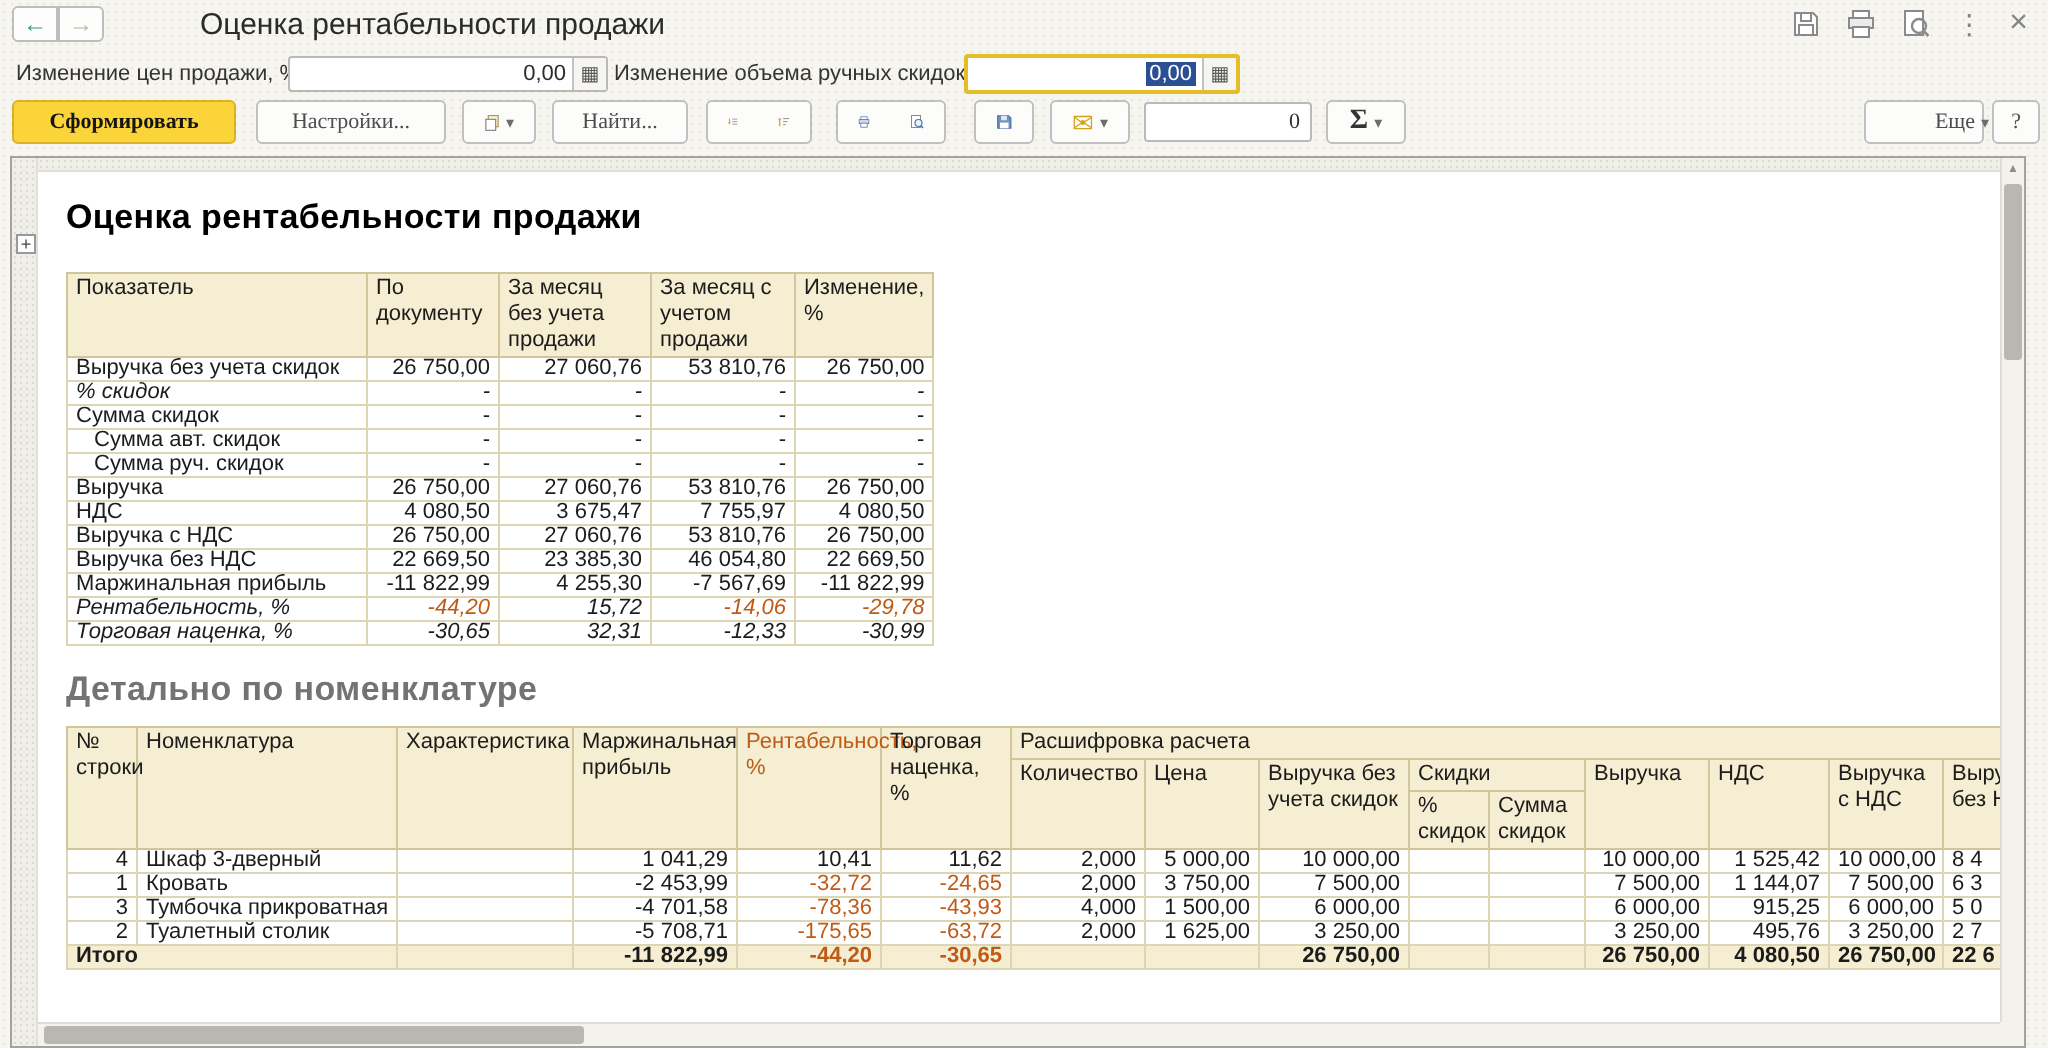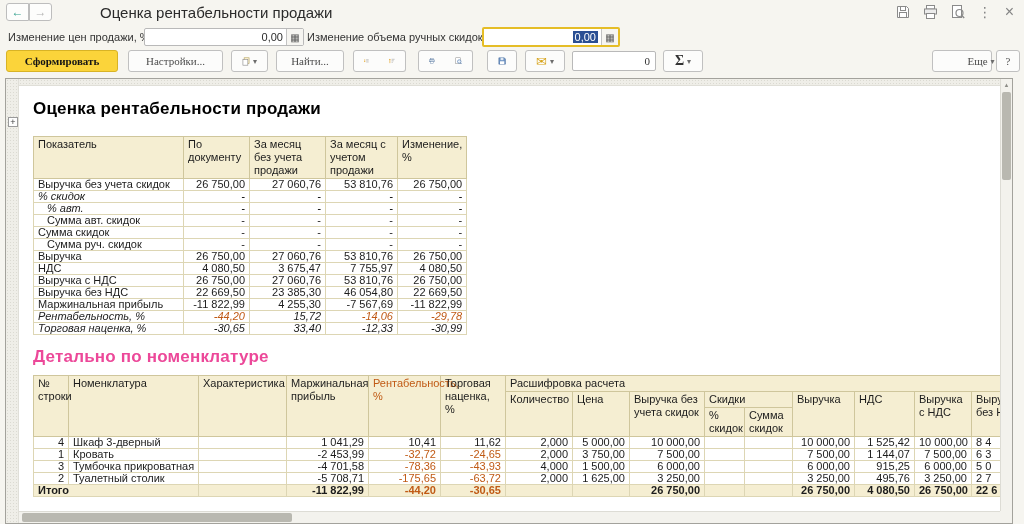--- a/index.html
+++ b/index.html
@@ -75,21 +75,21 @@
 
   .vscroll { position:absolute; right:0; top:0; width:12px; bottom:12px; background:#f3f2ed; border-left:1px solid #dddcd5; }
   .vscroll .sarrow { height:12px; text-align:center; font-size:6px; color:#8d8d87; line-height:12px; }
   .vscroll .thumb { position:absolute; left:1px; right:1px; top:13px; height:88px; background:#b9b8b0; border-radius:2px; }
   .hscroll { position:absolute; left:13px; right:12px; bottom:0; height:12px; background:#f3f2ed; border-top:1px solid #dddcd5; }
   .hscroll .thumb { position:absolute; top:1px; left:3px; width:270px; height:9px; background:#b9b8b0; border-radius:2px; }
   .scorner { position:absolute; right:0; bottom:0; width:12px; height:12px; background:#f3f2ed; }
 
   .content { position:absolute; left:13px; top:7px; right:12px; bottom:12px; overflow:hidden; background:#fff; padding-left:14px; }
   .report-title { font-size:17px; font-weight:bold; margin-top:13px; color:#000; letter-spacing:0.2px; }
-  .detail-title { font-size:17px; font-weight:bold; margin-top:12px; color:#ec4899; letter-spacing:0.2px; }
+  .detail-title { font-size:17px; font-weight:bold; margin-top:12px; color:#737373; letter-spacing:0.2px; }
 
   table { border-collapse:collapse; font-size:11px; color:#1c1c1c; }
   .sum-table { margin-top:17px; }
   th { background:#f5eed2; font-weight:normal; text-align:left; vertical-align:top; padding:1px 4px; line-height:13px; border:1px solid #cfc69c; font-size:11px; }
   td { border:1px solid #ddd6b4; padding:0 4px; line-height:11px; height:12px; white-space:nowrap; overflow:hidden; }
   td.lbl { text-align:left; }
   td.num { text-align:right; }
   td.cut { text-align:left; }
   .it { font-style:italic; }
   .ind { padding-left:13px; }
@@ -256,35 +256,28 @@
             <td class="num">26 750,00</td>
           </tr>
           <tr>
             <td class="lbl it">% скидок</td>
             <td class="num it">-</td>
             <td class="num it">-</td>
             <td class="num it">-</td>
             <td class="num it">-</td>
           </tr>
           <tr>
-            <td class="lbl it ind">% авт.</td>
-            <td class="num it">-</td>
-            <td class="num it">-</td>
-            <td class="num it">-</td>
-            <td class="num it">-</td>
+            <td class="lbl">Сумма скидок</td>
+            <td class="num">-</td>
+            <td class="num">-</td>
+            <td class="num">-</td>
+            <td class="num">-</td>
           </tr>
           <tr>
             <td class="lbl ind">Сумма авт. скидок</td>
-            <td class="num">-</td>
-            <td class="num">-</td>
-            <td class="num">-</td>
-            <td class="num">-</td>
-          </tr>
-          <tr>
-            <td class="lbl">Сумма скидок</td>
             <td class="num">-</td>
             <td class="num">-</td>
             <td class="num">-</td>
             <td class="num">-</td>
           </tr>
           <tr>
             <td class="lbl ind">Сумма руч. скидок</td>
             <td class="num">-</td>
             <td class="num">-</td>
             <td class="num">-</td>
@@ -328,21 +321,21 @@
           <tr>
             <td class="lbl it">Рентабельность, %</td>
             <td class="num it red">-44,20</td>
             <td class="num it">15,72</td>
             <td class="num it red">-14,06</td>
             <td class="num it red">-29,78</td>
           </tr>
           <tr>
             <td class="lbl it">Торговая наценка, %</td>
             <td class="num it">-30,65</td>
-            <td class="num it">33,40</td>
+            <td class="num it">32,31</td>
             <td class="num it">-12,33</td>
             <td class="num it">-30,99</td>
           </tr>
         </tbody>
     </table>
 
     <div class="detail-title">Детально по номенклатуре</div>
 
     <div class="detail-wrap">
       <table class="detail-table">

